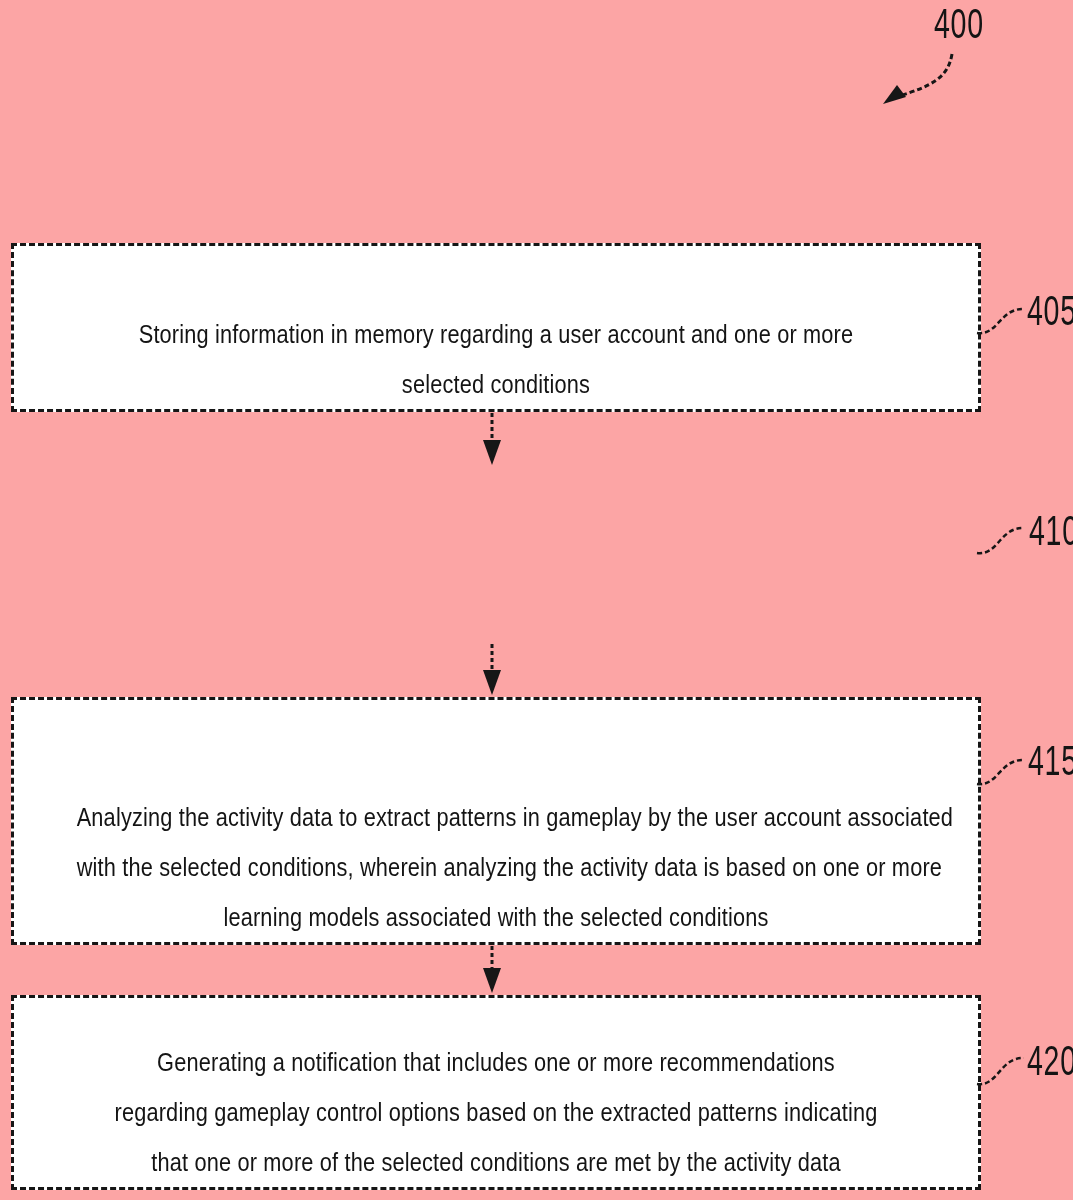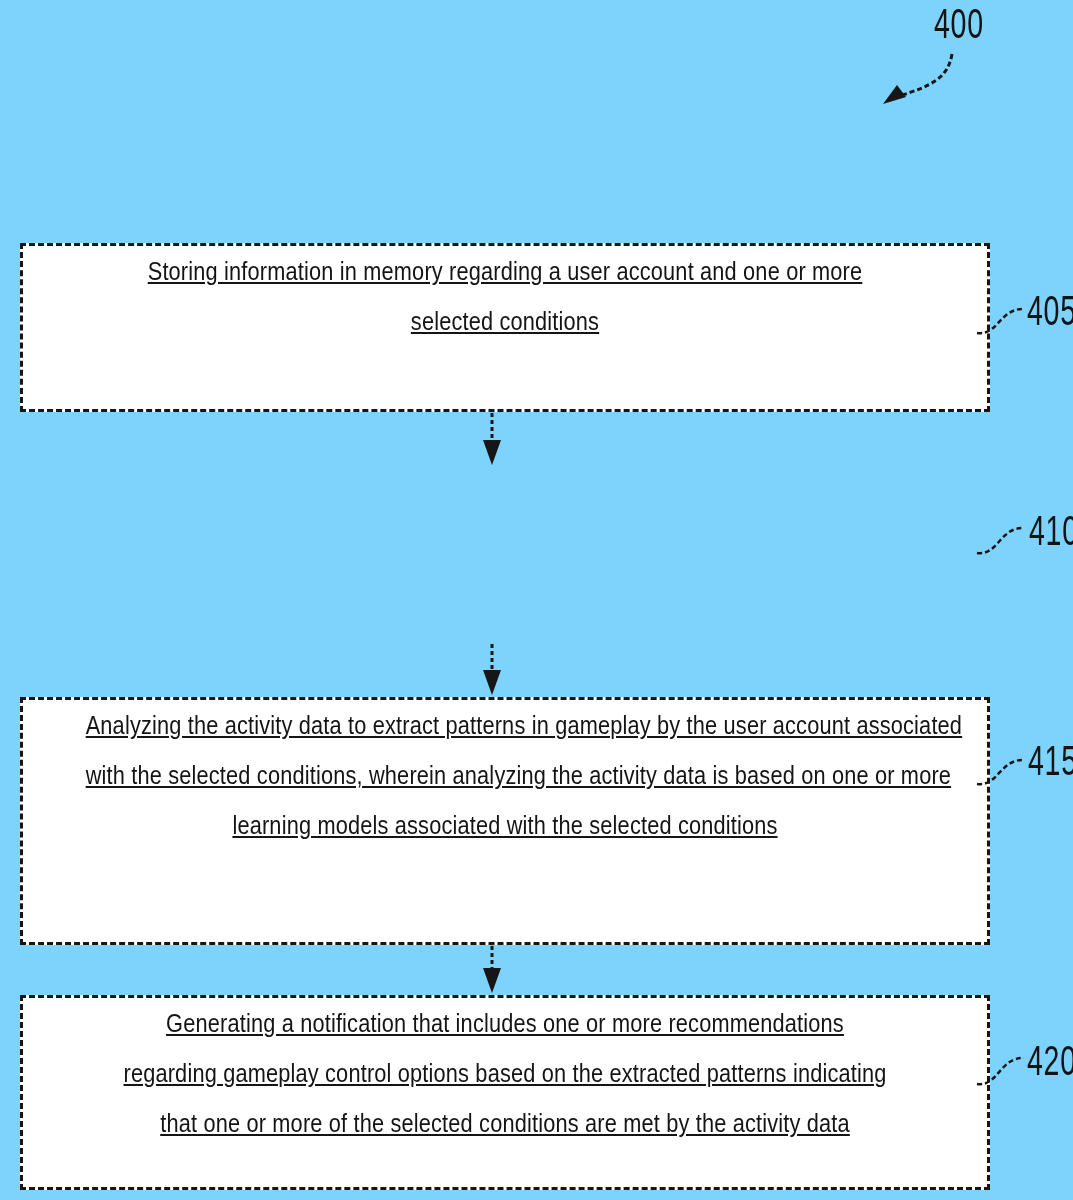--- a/index.html
+++ b/index.html
@@ -5,35 +5,34 @@
   * { margin: 0; padding: 0; box-sizing: border-box; }
   html, body { background: #ffffff; }
   body {
     font-family: "Liberation Sans", sans-serif;
     color: #141414;
   }
   .page {
     position: relative;
     width: 1073px;
     height: 1200px;
-    background: #7dd3fc;
+    background: #fca5a5;
     overflow: hidden;
   }
   
   .flow-box {
     position: absolute;
-    left: 20px;
+    left: 11px;
     width: 970px;
     border: 3px dashed #161616;
     background: #ffffff;
     display: flex;
     flex-direction: column;
-    justify-content: flex-start;
+    justify-content: flex-end;
     align-items: center;
-    text-decoration: underline;
   }
   .box-1 { top: 243px; height: 169px; }
   .box-2 { top: 467px; height: 176px; }
   .box-3 { top: 697px; height: 248px; }
   .box-4 { top: 995px; height: 195px; }
   .box-text {
     width: 100%;
     text-align: center;
   }
   .box-line {

